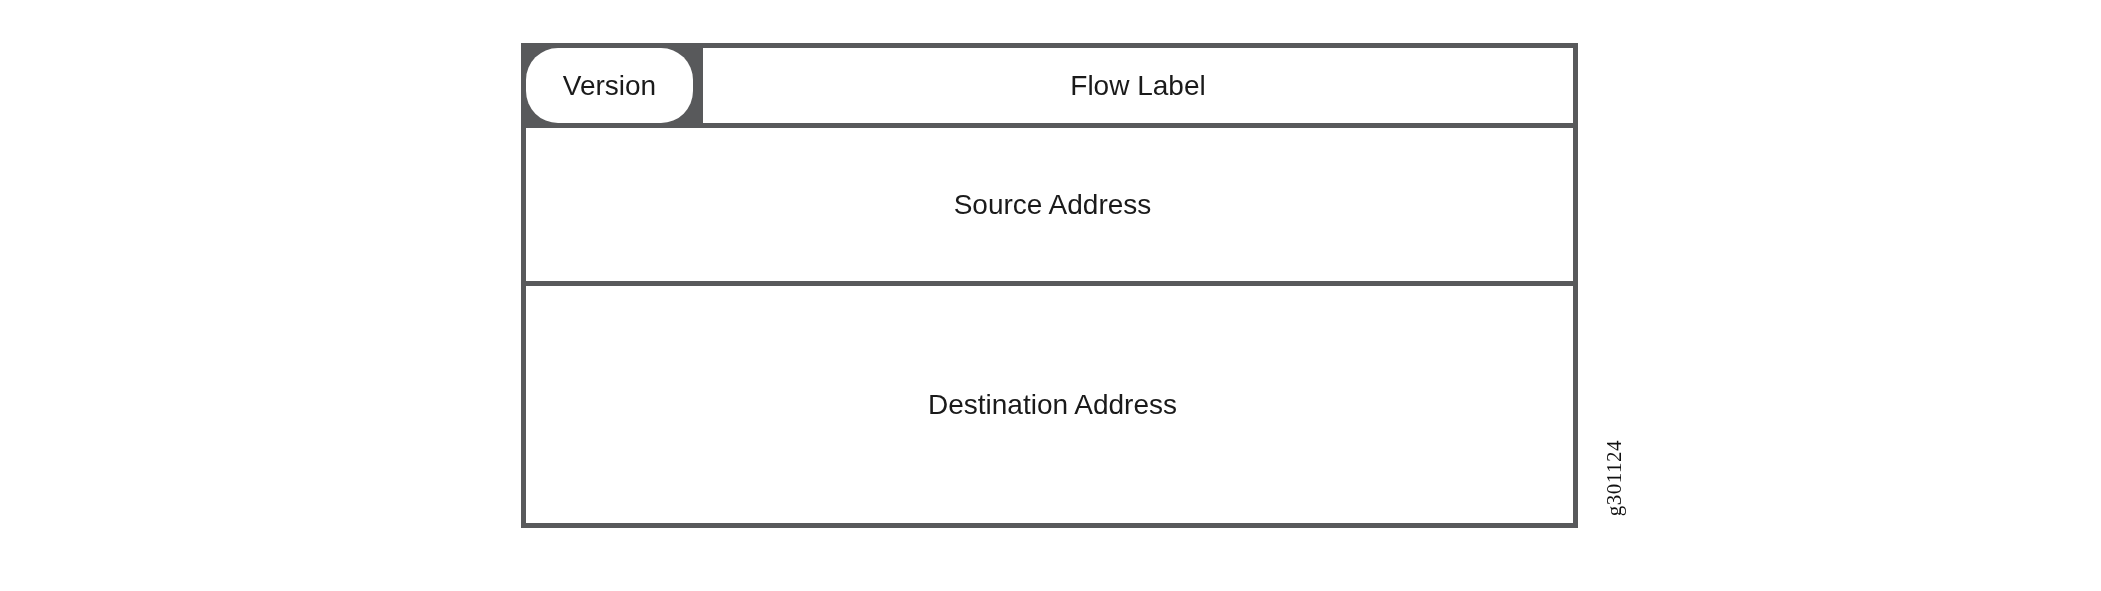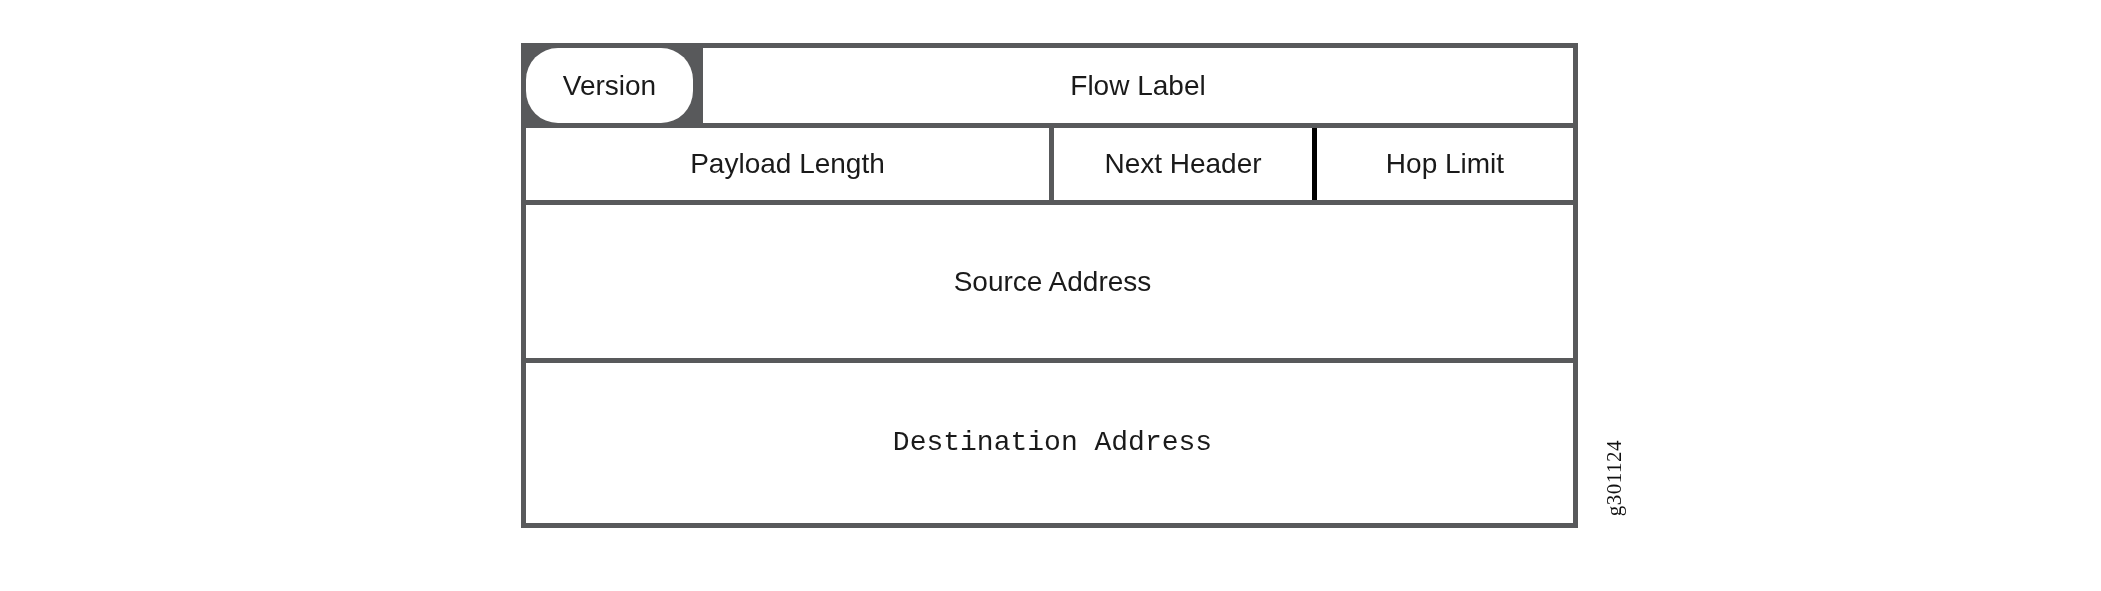--- a/index.html
+++ b/index.html
@@ -30,21 +30,21 @@
     gap: 5px;                     
   }
   .row {
     display: flex;
     flex-direction: row;
     gap: 0;
   }
   .row-1 { height: 75px; }
   .row-2 { height: 72px; }
   .row-3 { height: 153px; flex: 0 0 auto; }
-  .row-4 { flex: 1 1 auto; font-family: Liberation Mono, monospace; }
+  .row-4 { flex: 1 1 auto; }
   .cell {
     background: #ffffff;
     display: flex;
     align-items: center;
     justify-content: center;
     font-size: 28px;
     line-height: 1;
     white-space: nowrap;
     box-sizing: border-box;
   }
@@ -89,27 +89,20 @@
 
   <div class="diagram">
 
     <div class="row row-1">
       <div class="cell w-version">Version</div>
       <div class="v-divider"></div>
       <div class="v-divider"></div>
       <div class="cell w-flow-label">Flow Label</div>
     </div>
 
-    <div class="row row-2">
-      <div class="cell w-payload-length">Payload Length</div>
-      <div class="v-divider"></div>
-      <div class="cell w-next-header">Next Header</div>
-      <div class="v-divider black"></div>
-      <div class="cell w-hop-limit">Hop Limit</div>
-    </div>
 
     <div class="row row-3">
       <div class="cell w-full">Source Address</div>
     </div>
 
     <div class="row row-4">
       <div class="cell w-full">Destination Address</div>
     </div>
 
   </div>

